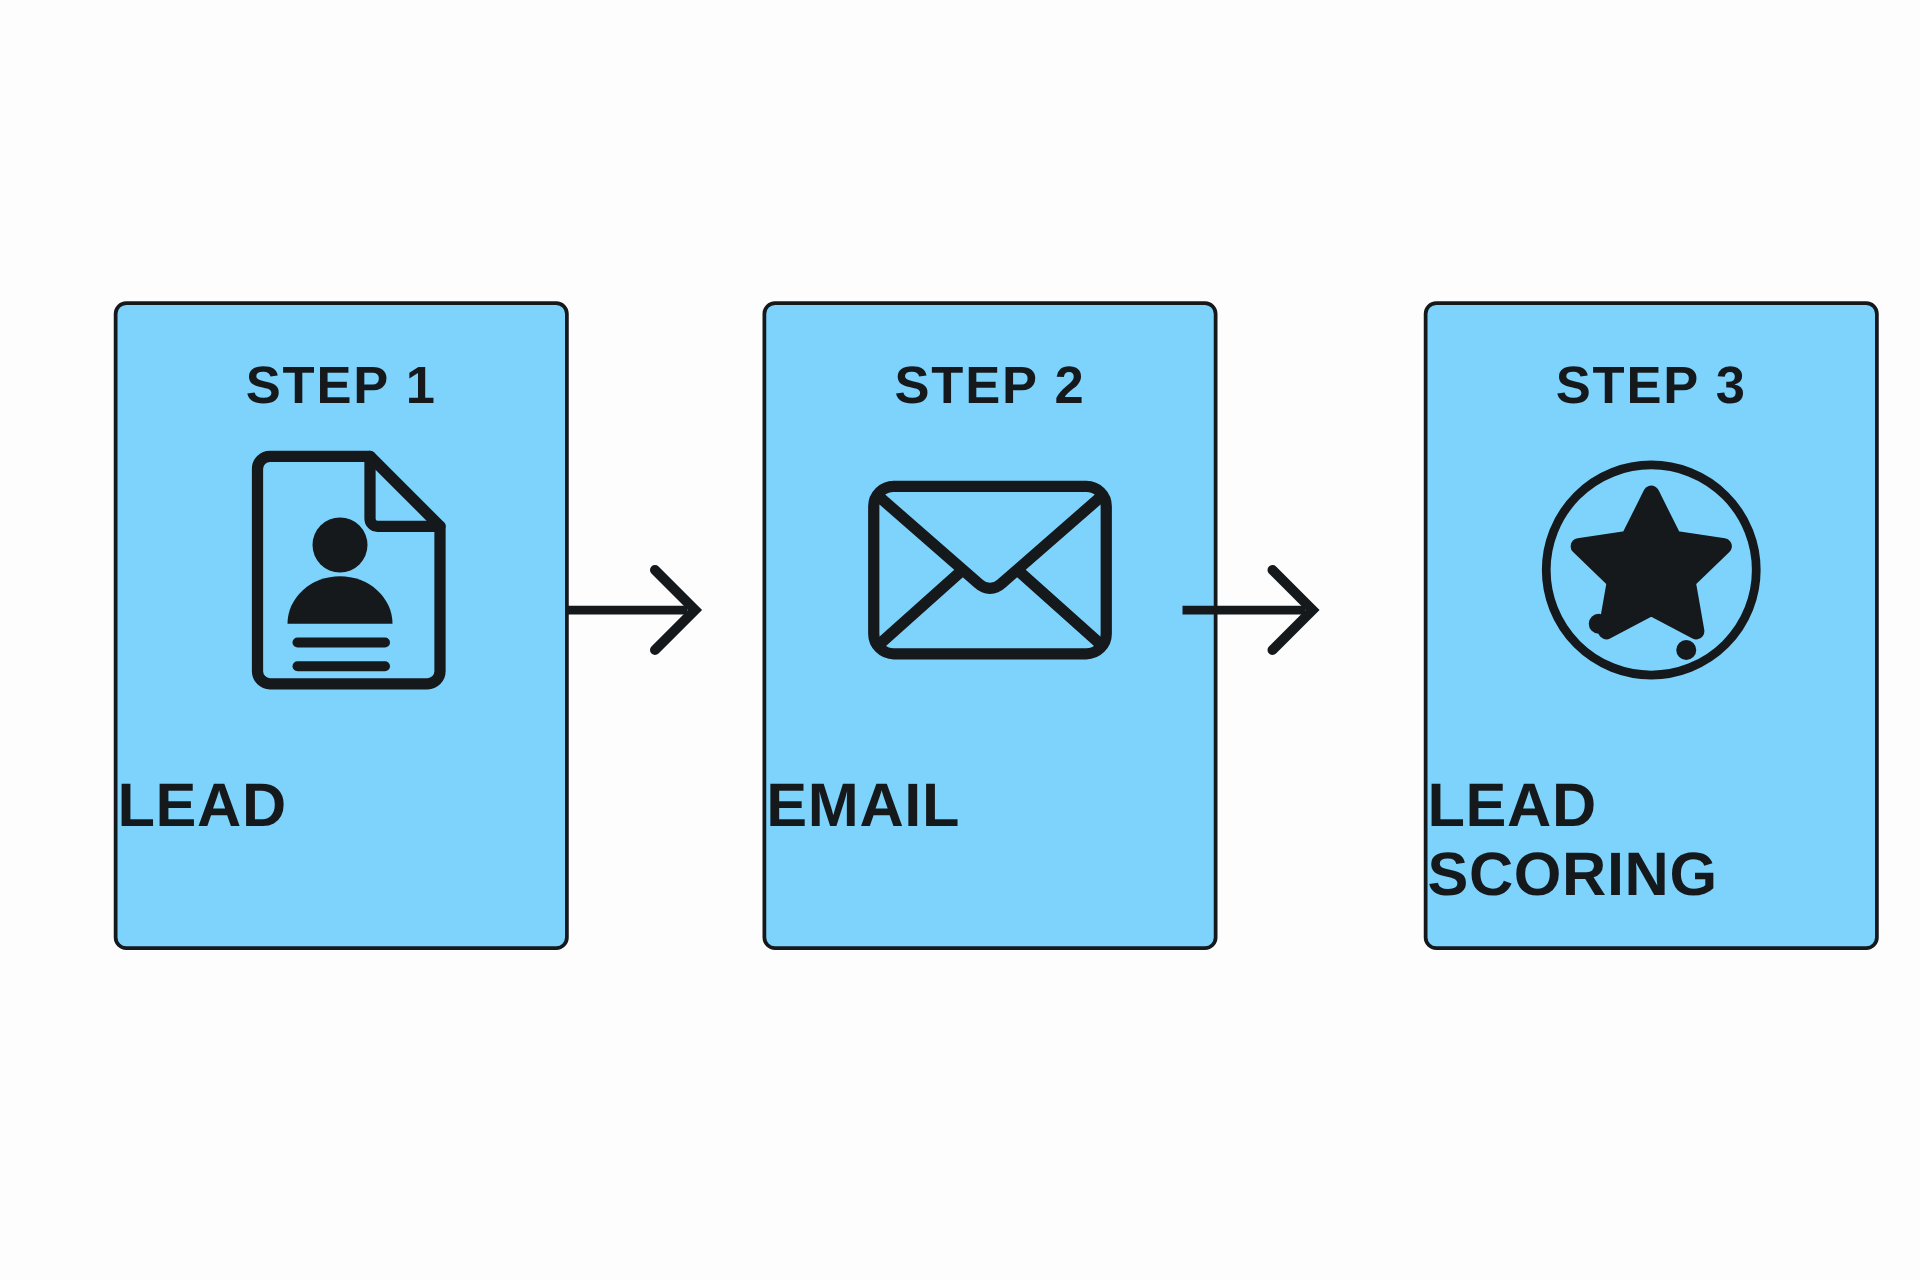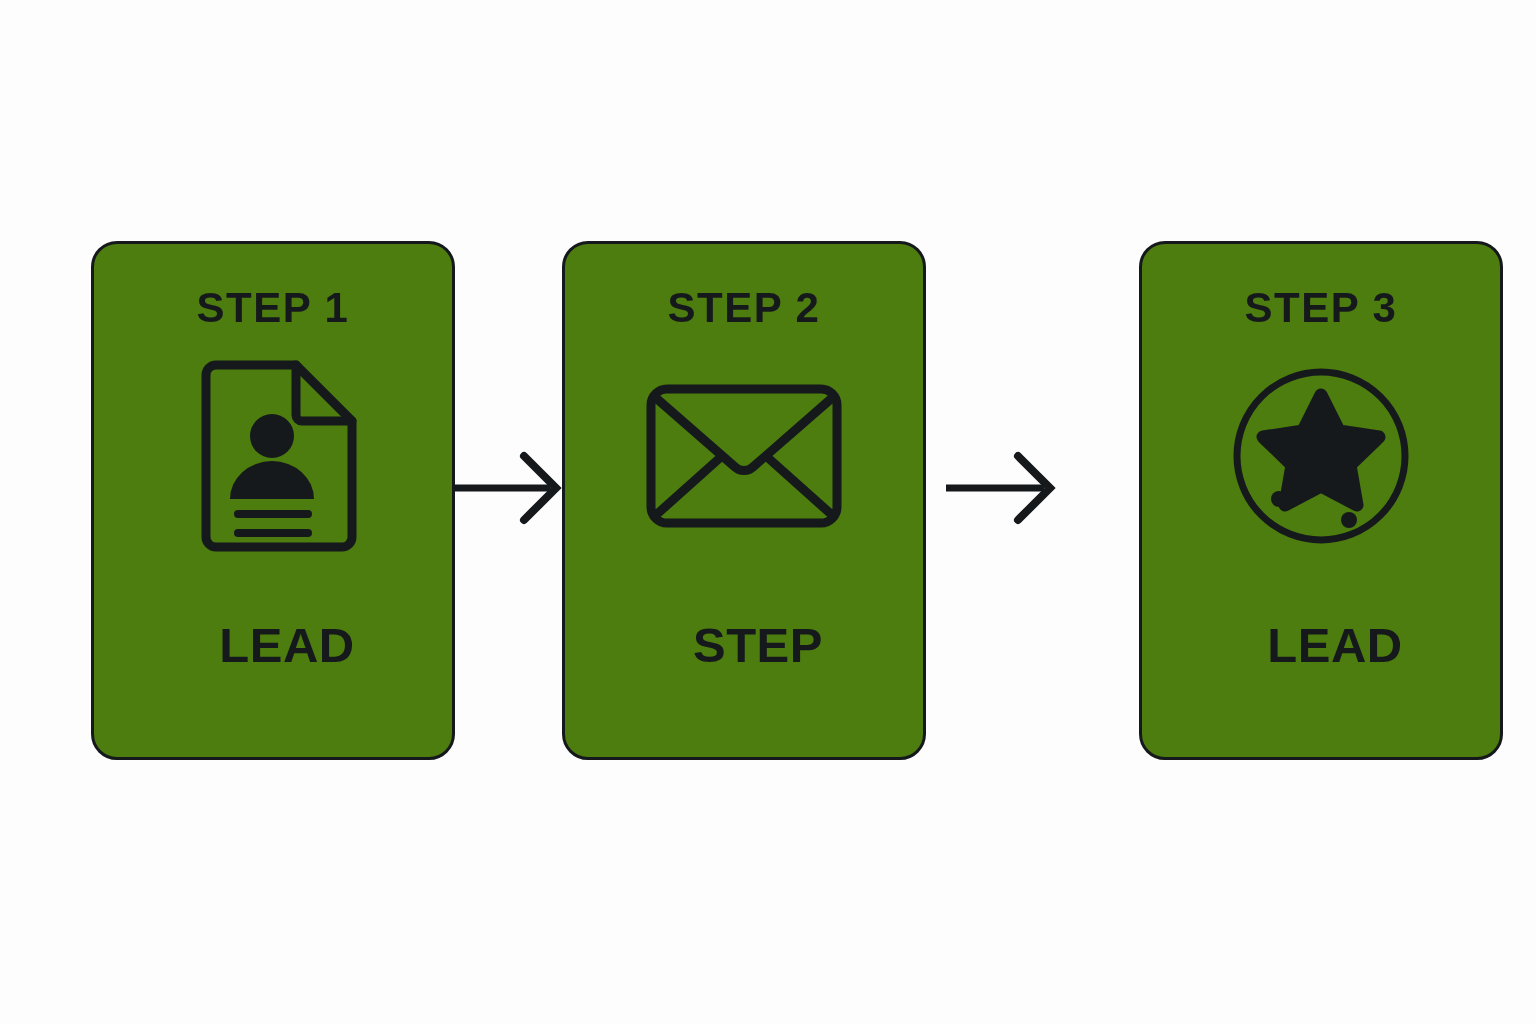--- a/index.html
+++ b/index.html
@@ -23,28 +23,28 @@
   }
 
   
   .card {
     position: absolute;
     top: 241px;
     width: 364px;
     height: 519px;
     box-sizing: border-box;
     border: 3.5px solid #16191c;
-    border-radius: 26px;
-    background: #4d7c0f;
+    border-radius: 10px;
+    background: #7dd3fc;
     display: flex;
     flex-direction: column;
     align-items: center;
   }
   #card-1 { left: 91px; }
-  #card-2 { left: 562px; }
+  #card-2 { left: 610px; }
   #card-3 { left: 1139px; }
 
   .step-label {
     margin-top: 43px;
     font-size: 42px;
     font-weight: bold;
     letter-spacing: 1.5px;
     color: #16191c;
     line-height: 1;
     text-align: center;
@@ -62,22 +62,21 @@
   .card-title {
     position: absolute;
     left: 0;
     right: 0;
     top: 374px;
     font-size: 49px;
     font-weight: bold;
     letter-spacing: 0.5px;
     line-height: 1.12;
     color: #16191c;
-    text-align: center;
-    padding-left: 28px;
+    text-align: left;
   }
   .card-title .l2 { display: block; }
 
   
   .arrow {
     position: absolute;
     top: 447px;
     width: 112px;
     height: 82px;
   }
@@ -135,21 +134,21 @@
         <rect x="5" y="5" width="186" height="134" rx="16" ry="16" fill="none" stroke="#16191c" stroke-width="9"></rect>
 
         <path d="M10 14 L89 83 A13 13 0 0 0 107 83 L186 14" fill="none" stroke="#16191c" stroke-width="9" stroke-linecap="round" stroke-linejoin="round"></path>
 
         <path d="M10 131 L76 72" fill="none" stroke="#16191c" stroke-width="9" stroke-linecap="round"></path>
         <path d="M186 131 L120 72" fill="none" stroke="#16191c" stroke-width="9" stroke-linecap="round"></path>
       </svg>
     </div>
 
     <div class="card-title">
-      <span class="l1">STEP</span>
+      <span class="l1">EMAIL</span>
     </div>
   </div>
 
   <div class="arrow" id="arrow-2">
     <svg width="112" height="82" viewBox="0 0 112 82">
       <line x1="0" y1="41" x2="98" y2="41" stroke="#16191c" stroke-width="7" stroke-linecap="butt"></line>
       <polyline points="72,9 104,41 72,73" fill="none" stroke="#16191c" stroke-width="8" stroke-linecap="round" stroke-linejoin="miter"></polyline>
     </svg>
   </div>
 
@@ -172,16 +171,17 @@
                  L32 71
                  L72 65 Z" fill="#16191c" stroke="#16191c" stroke-width="13" stroke-linejoin="round" stroke-linecap="round"></path>
 
         <circle cx="48" cy="133" r="8" fill="#16191c"></circle>
         <circle cx="118" cy="154" r="8" fill="#16191c"></circle>
       </svg>
     </div>
 
     <div class="card-title">
       <span class="l1">LEAD</span>
+      <span class="l2">SCORING</span>
     </div>
   </div>
 
 </div>
 
 </body></html>

